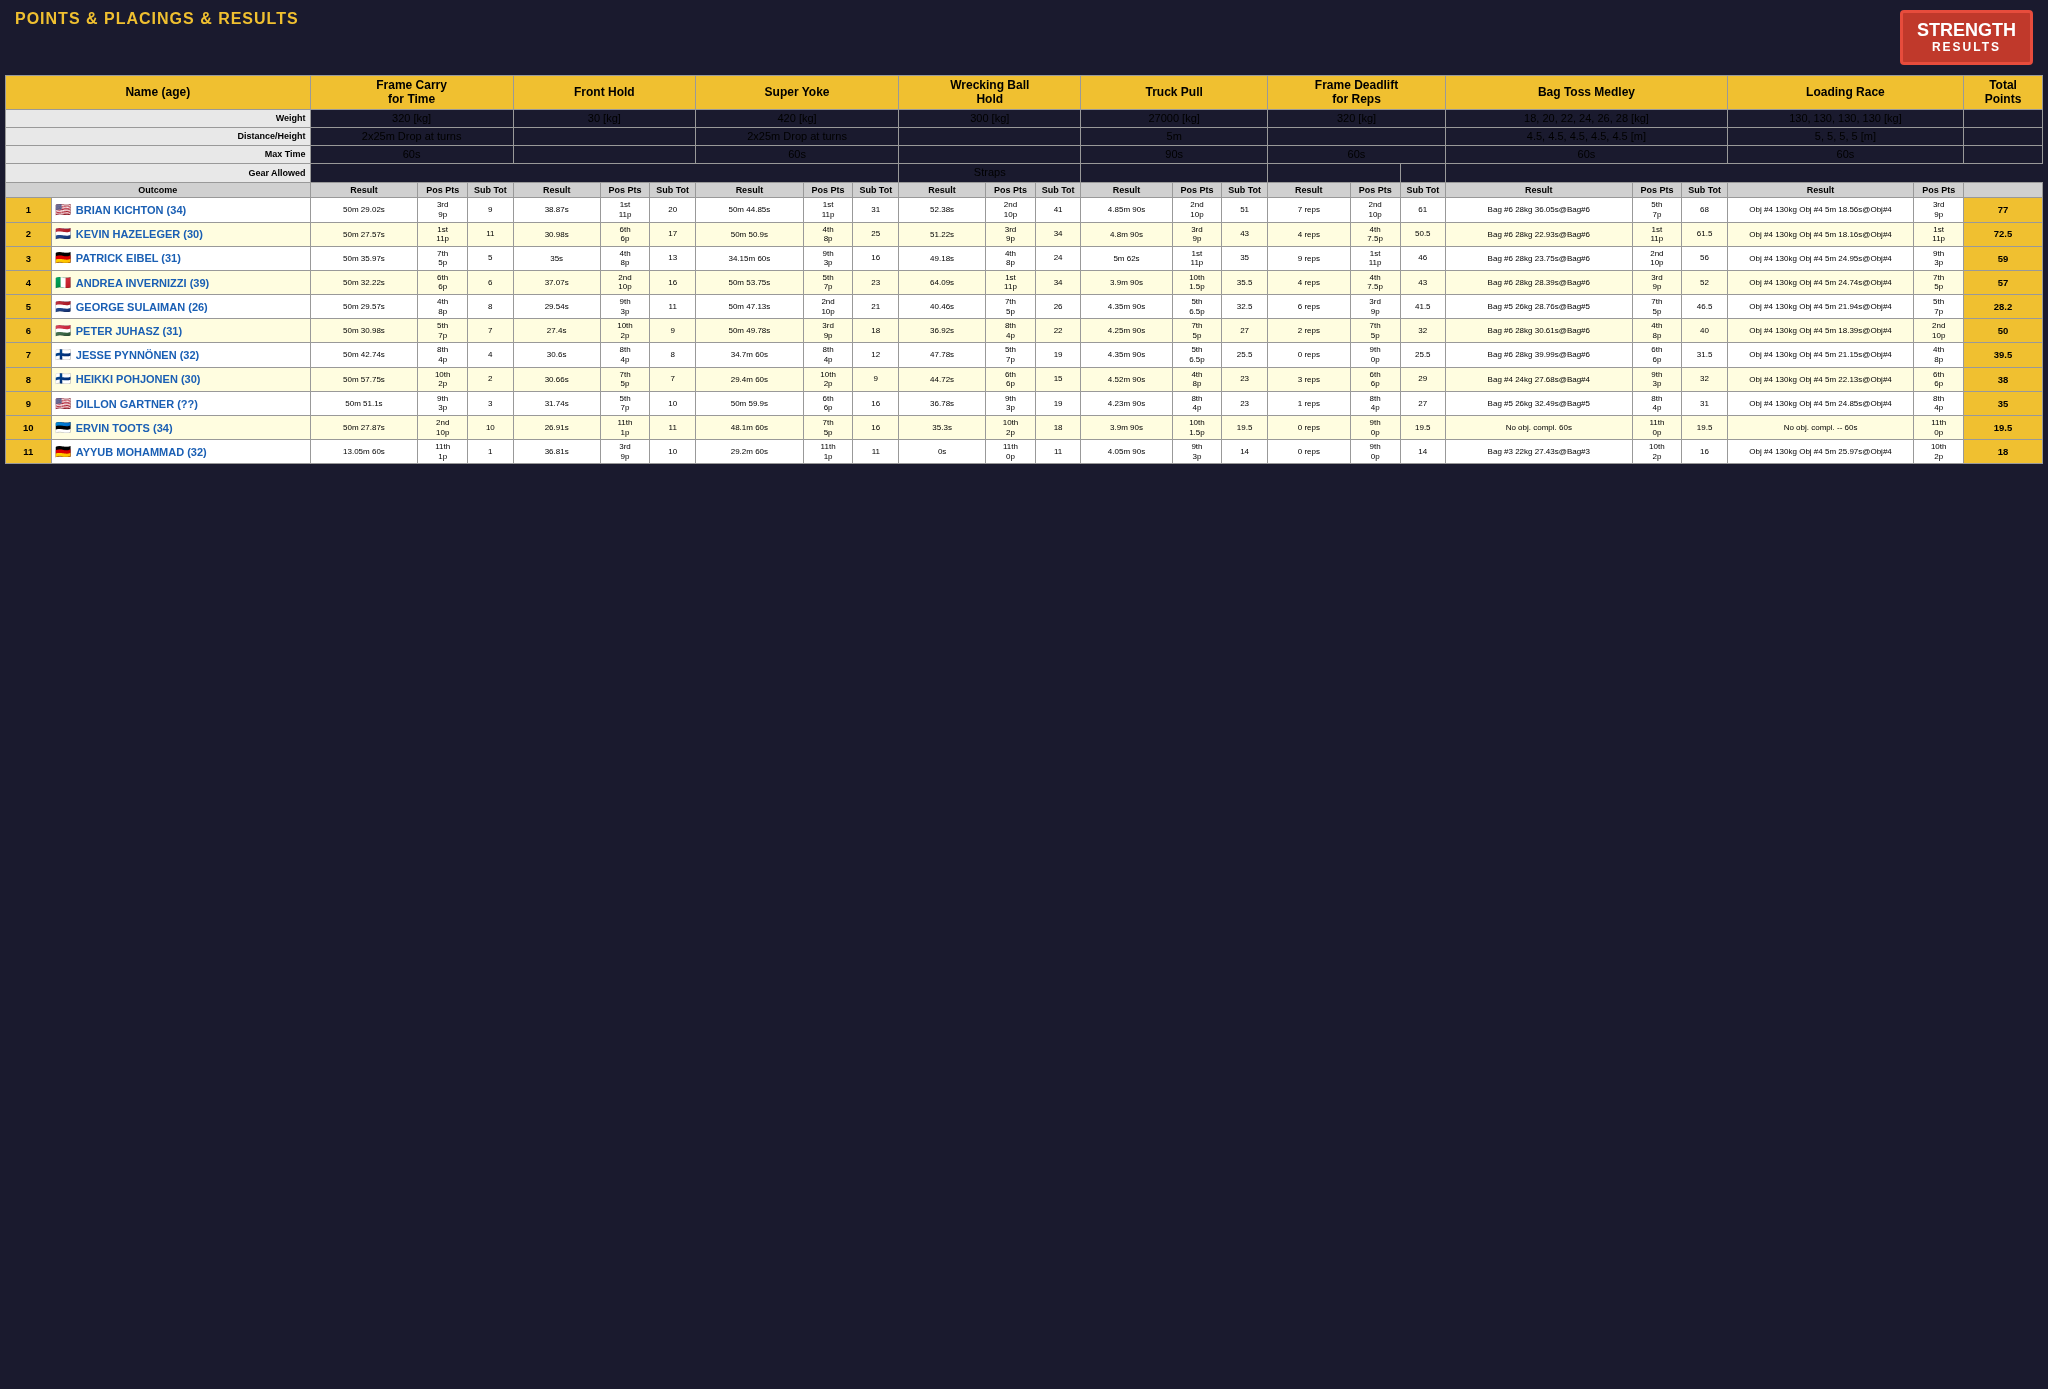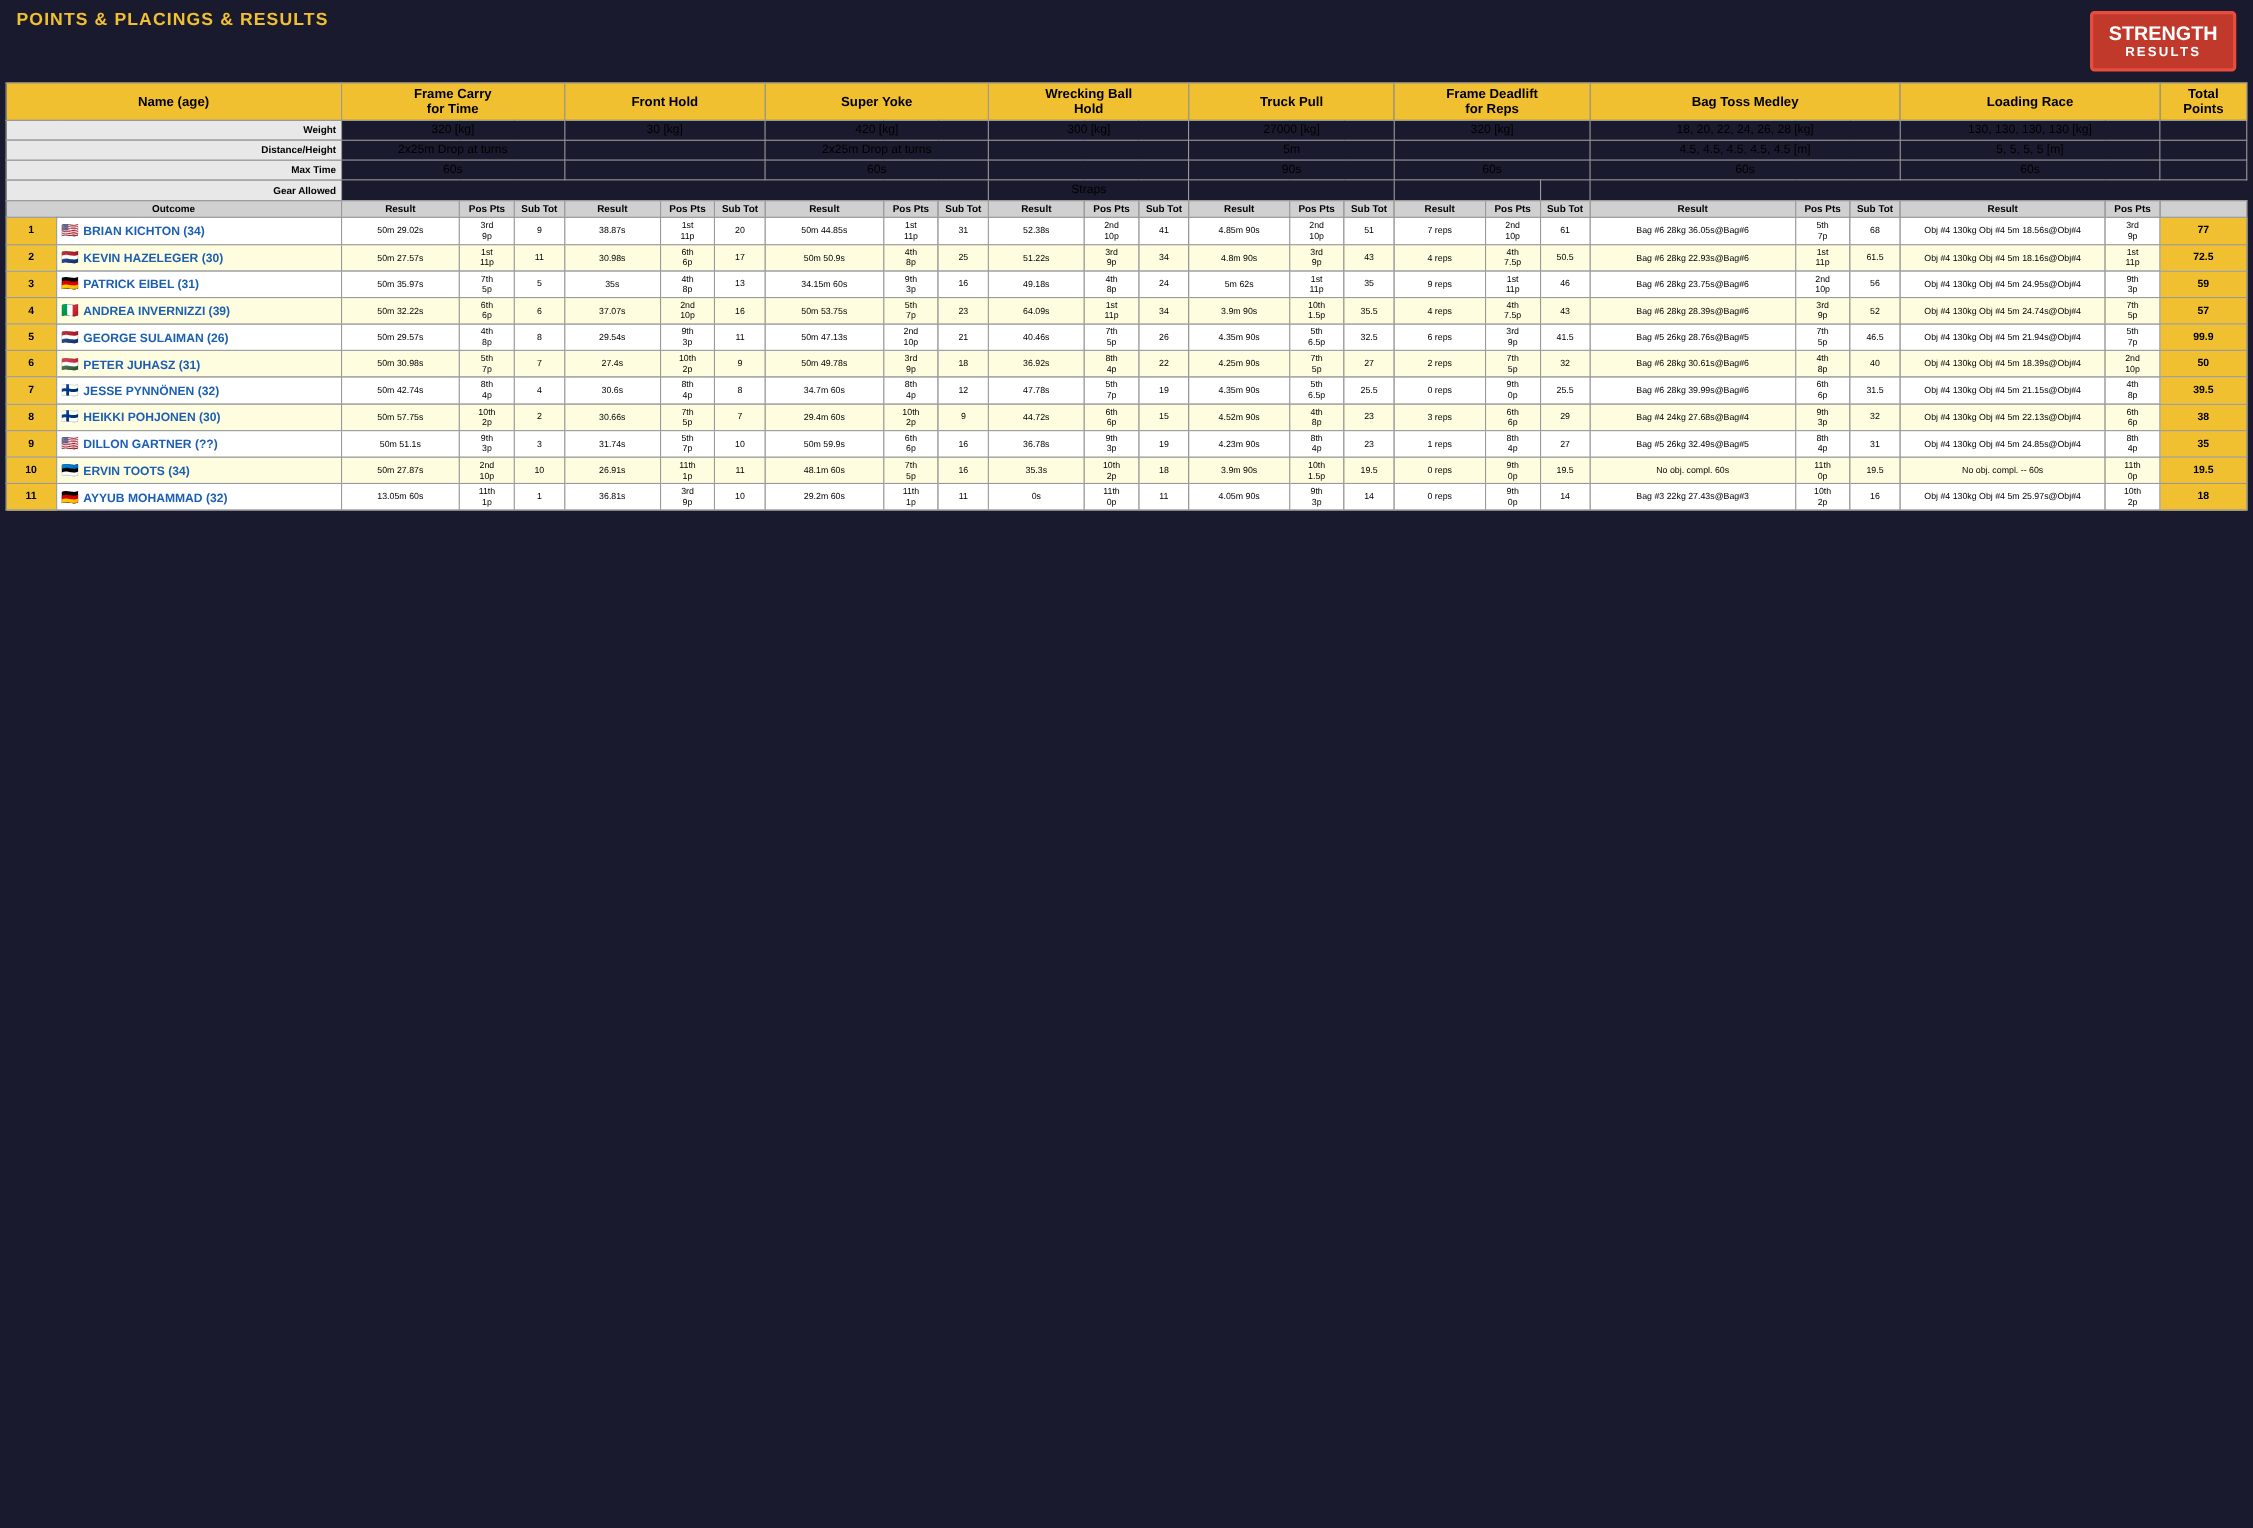--- a/index.html
+++ b/index.html
@@ -385,21 +385,21 @@
           <td style="font-size: 8px;">5th<br>6.5p</td>
           <td style="font-size: 8px;">32.5</td>
           <td style="font-size: 8px; line-height: 1.15;">6 reps</td>
           <td style="font-size: 8px;">3rd<br>9p</td>
           <td style="font-size: 8px;">41.5</td>
           <td style="font-size: 8px; line-height: 1.15;">Bag #5 26kg 28.76s@Bag#5</td>
           <td style="font-size: 8px;">7th<br>5p</td>
           <td style="font-size: 8px;">46.5</td>
           <td style="font-size: 8px; line-height: 1.15;">Obj #4 130kg Obj #4 5m 21.94s@Obj#4</td>
           <td style="font-size: 8px;">5th<br>7p</td>
-          <td class="total-pts">99.9</td>
+          <td class="total-pts">28.2</td>
         </tr>
         <tr class="data-row">
           <td class="rank-cell">6</td>
           <td class="name-cell"><span class="flag">🇭🇺</span><span class="name-text">PETER JUHASZ (31)</span></td>
           <td style="font-size: 8px; line-height: 1.15;">50m 30.98s</td>
           <td style="font-size: 8px;">5th<br>7p</td>
           <td style="font-size: 8px;">7</td>
           <td style="font-size: 8px; line-height: 1.15;">27.4s</td>
           <td style="font-size: 8px;">10th<br>2p</td>
           <td style="font-size: 8px;">9</td>

